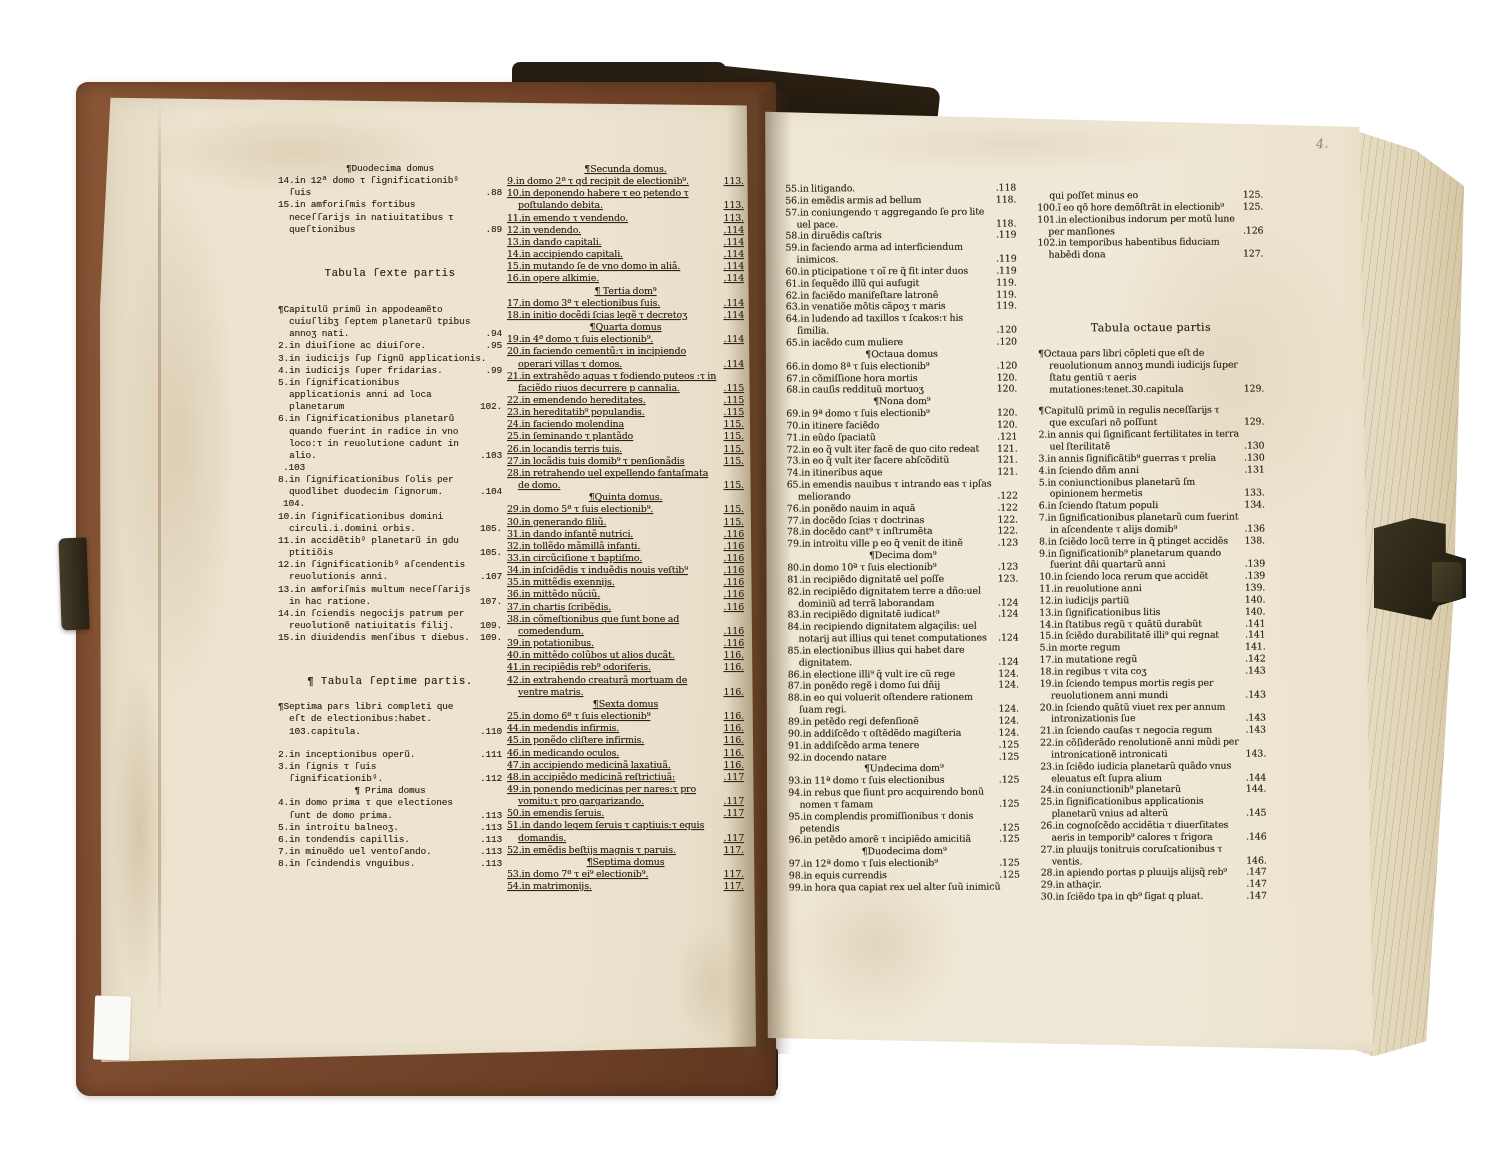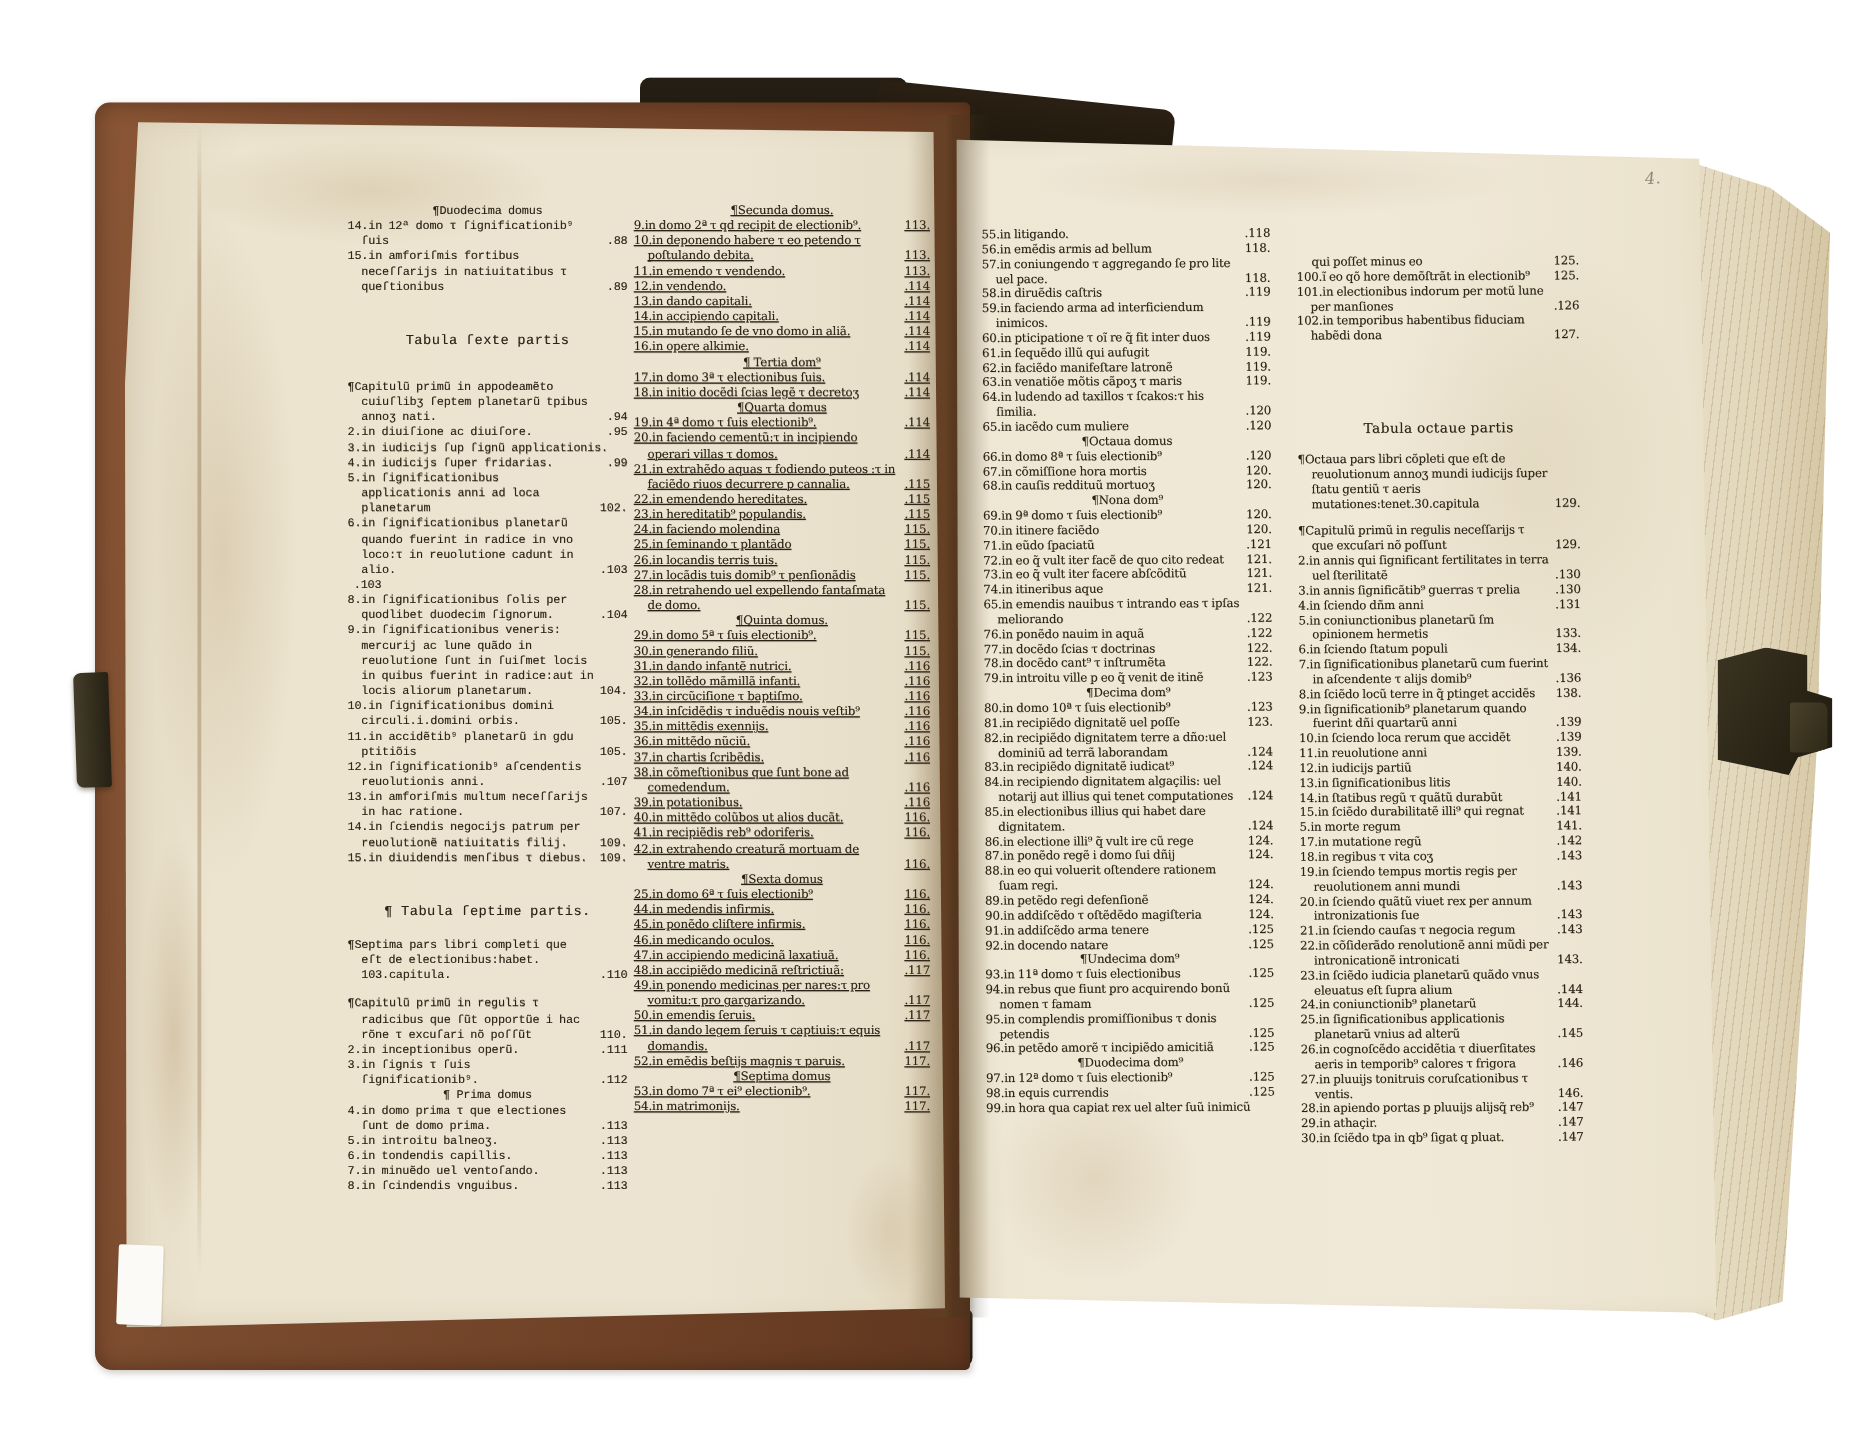--- a/index.html
+++ b/index.html
@@ -62,21 +62,21 @@
   .gutter{position:absolute;left:726px;top:92px;width:66px;height:962px;
     background:linear-gradient(90deg,transparent, rgba(95,72,40,.34) 46%, rgba(70,52,28,.42) 56%, transparent);}
 
   
   .col{position:absolute;font-size:9.4px;line-height:12.15px;color:#2b2216;
        letter-spacing:-0.1px;word-spacing:-0.4px;
        text-shadow:0.25px 0.25px 0 rgba(43,34,22,.38);}
   .rcol{line-height:11.85px;transform:rotate(-0.3deg);}
   .entry{display:flex;align-items:flex-end;}
   .entry .t{flex:1 1 auto;padding-left:11px;text-indent:-11px;}
-  .entry.cont .t{padding-left:12px;text-indent:0;margin-top:15px;}
+  .entry.cont .t{padding-left:12px;text-indent:0;}
   .entry .n{flex:0 0 auto;margin-left:5px;white-space:nowrap;}
   .bh{text-align:center;}
   .bhl{text-align:center;font-size:10.9px;line-height:15px;letter-spacing:0.4px;}
   .col-l1{left:178px;top:69px;width:224px;font-family:Liberation Mono, monospace;}
   .col-l2{left:407px;top:69px;width:237px;text-decoration:underline;}
   .col-r1{left:27px;top:76px;width:231px;}
   .col-r2{left:279px;top:83px;width:226px;}
   .folio{position:absolute;left:556px;top:30px;font-size:13px;color:#8d887a;
          font-style:italic;transform:rotate(-4deg);text-shadow:none;}
 </style>
@@ -133,21 +133,20 @@
           <span class="n">.103</span>
         </div>
         <div class="entry">
           <span class="n">.103</span>
         </div>
         <div class="entry">
           <span class="t">8.in ſignificationibus ſolis per quodlibet duodecim ſignorum.</span>
           <span class="n">.104</span>
         </div>
         <div class="entry">
-          <span class="t">9.in ſignificationibus veneris: mercurij ac lune quãdo in reuolutione ſunt in ſuiſmet locis in quibus fuerint in radice:aut in locis aliorum planetarum.</span>
           <span class="n">104.</span>
         </div>
         <div class="entry">
           <span class="t">10.in ſignificationibus domini circuli.i.domini orbis.</span>
           <span class="n">105.</span>
         </div>
         <div class="entry">
           <span class="t">11.in accidẽtib⁹ planetarũ in gdu ptitiõis</span>
           <span class="n">105.</span>
         </div>
@@ -168,24 +167,20 @@
           <span class="n">109.</span>
         </div>
         <div style="height: 30px;"></div>
         <div class="bh bhl">¶ Tabula ſeptime partis.</div>
         <div style="height: 12px;"></div>
         <div class="entry">
           <span class="t">¶Septima pars libri completi que eſt de electionibus:habet. 103.capitula.</span>
           <span class="n">.110</span>
         </div>
         <div style="height: 11px;"></div>
-        <div class="entry">
-          <span class="t">¶Capitulũ primũ in regulis τ radicibus que ſũt opportũe i hac rõne τ excuſari nõ poſſũt</span>
-          <span class="n">110.</span>
-        </div>
         <div class="entry">
           <span class="t">2.in inceptionibus operũ.</span>
           <span class="n">.111</span>
         </div>
         <div class="entry">
           <span class="t">3.in ſignis τ ſuis ſignificationib⁹.</span>
           <span class="n">.112</span>
         </div>
         <div class="bh">¶ Prima domus</div>
         <div class="entry">

